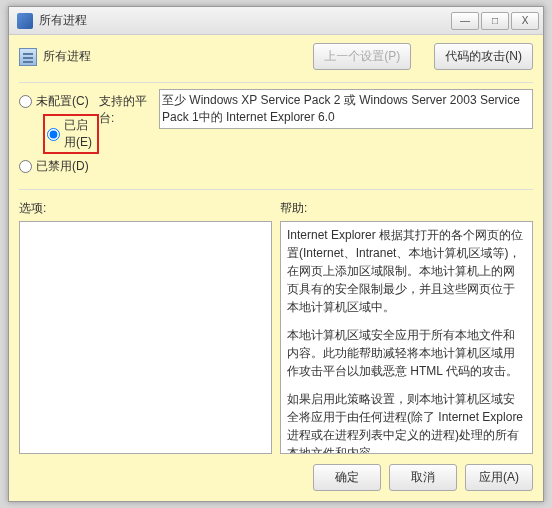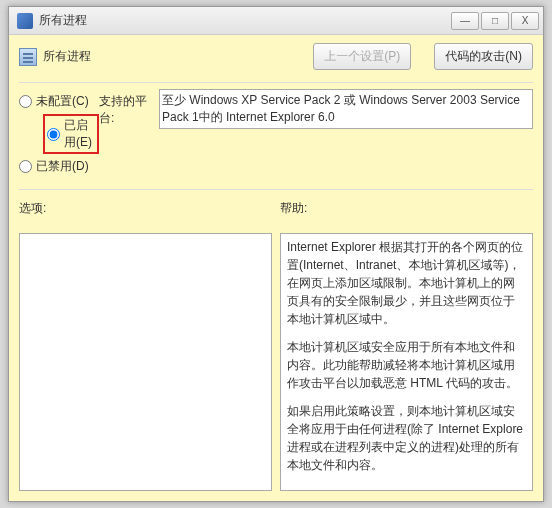--- a/index.html
+++ b/index.html
@@ -26,21 +26,21 @@
 .highlight { border: 2px solid #d22; border-radius: 0; padding: 1px 2px; margin-left: 24px; }
 .fields-col { flex: 1; }
 .field-row { display: flex; margin-bottom: 6px; }
 .field-label { width: 46px; font-size: 12px; color: #333; padding-top: 4px; }
 .field-input { flex: 1; }
 .textarea { width: 100%; border: 1px solid #aaa; resize: none; font-family: inherit; font-size: 12px; padding: 2px; }
 .comment-ta { height: 40px; }
 .platform-ta { height: 40px; color: #333; }
 .lists-row { display: flex; gap: 8px; flex: 1; min-height: 0; margin-top: 4px; }
 .list-col { flex: 1; display: flex; flex-direction: column; min-height: 0; }
-.list-label { font-size: 12px; color: #333; margin-bottom: 16px; }
+.list-label { font-size: 12px; color: #333; margin-bottom: 4px; }
 .list-box { flex: 1; border: 1px solid #aaa; background: #fff; overflow-y: auto; padding: 4px 6px; font-size: 12px; color: #333; line-height: 1.5; }
 .list-box p { margin-bottom: 10px; }
 .footer { display: flex; justify-content: flex-end; gap: 8px; padding-top: 10px; }
 .footer .btn { min-width: 68px; text-align: center; }
 hr.sep { border: none; border-top: 1px solid #ddd; margin: 4px 0 6px 0; }
 </style>
 </head>
 <body>
 
 <div class="window">
@@ -105,15 +105,20 @@
       <div class="list-col">
         <div class="list-label">帮助:</div>
         <div class="list-box" id="help-box">
             <p>Internet Explorer 根据其打开的各个网页的位置(Internet、Intranet、本地计算机区域等)，在网页上添加区域限制。本地计算机上的网页具有的安全限制最少，并且这些网页位于本地计算机区域中。</p>
             <p>本地计算机区域安全应用于所有本地文件和内容。此功能帮助减轻将本地计算机区域用作攻击平台以加载恶意 HTML 代码的攻击。</p>
             <p>如果启用此策略设置，则本地计算机区域安全将应用于由任何进程(除了 Internet Explore 进程或在进程列表中定义的进程)处理的所有本地文件和内容。</p>
           </div>
       </div>
     </div>
 
+    <div class="footer">
+      <button class="btn">确定</button>
+      <button class="btn">取消</button>
+      <button class="btn">应用(A)</button>
+    </div>
 
   </div>
 </div>
 
 </body></html>

